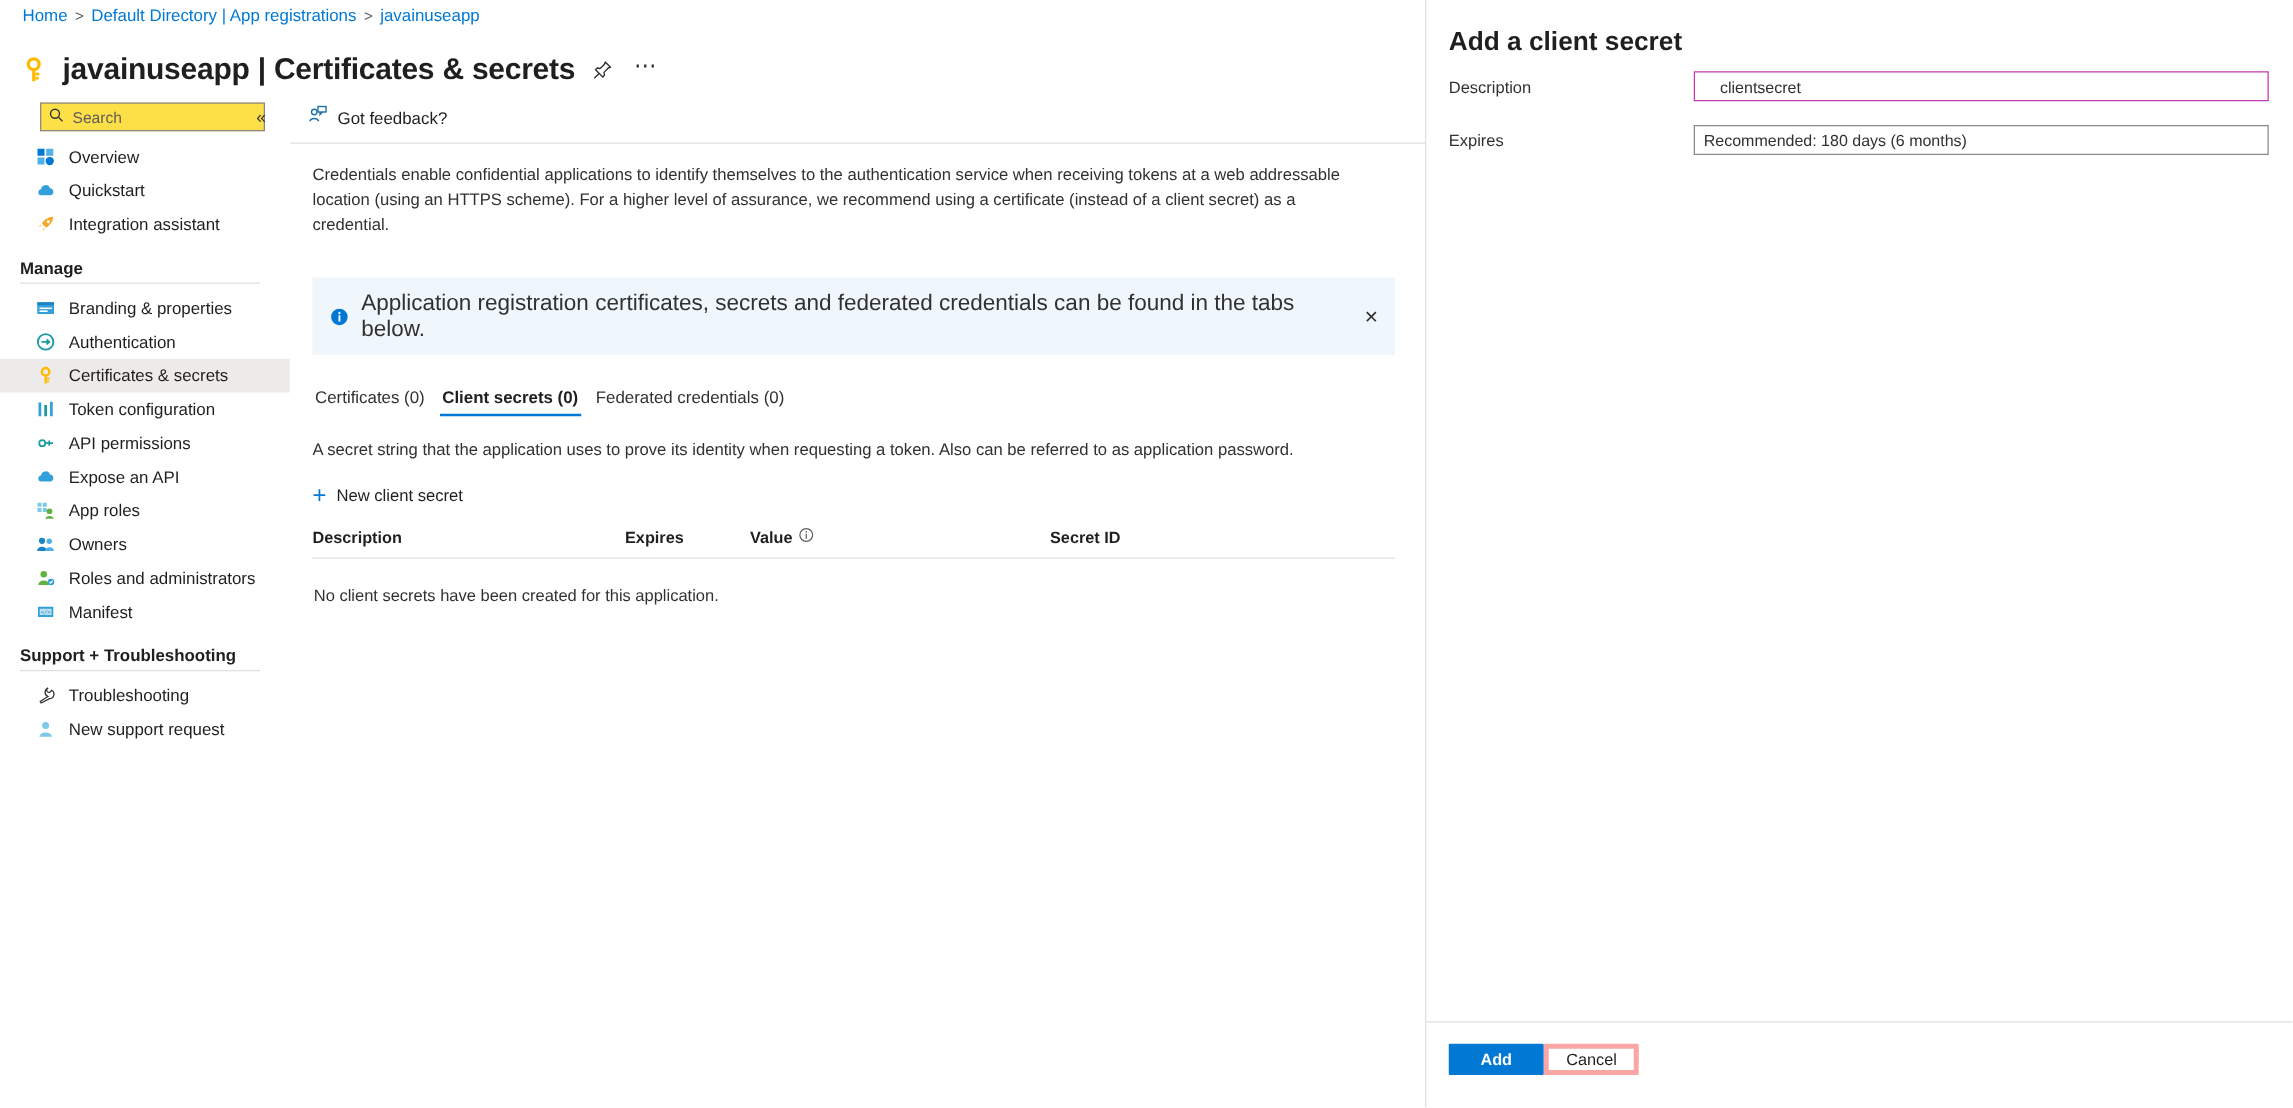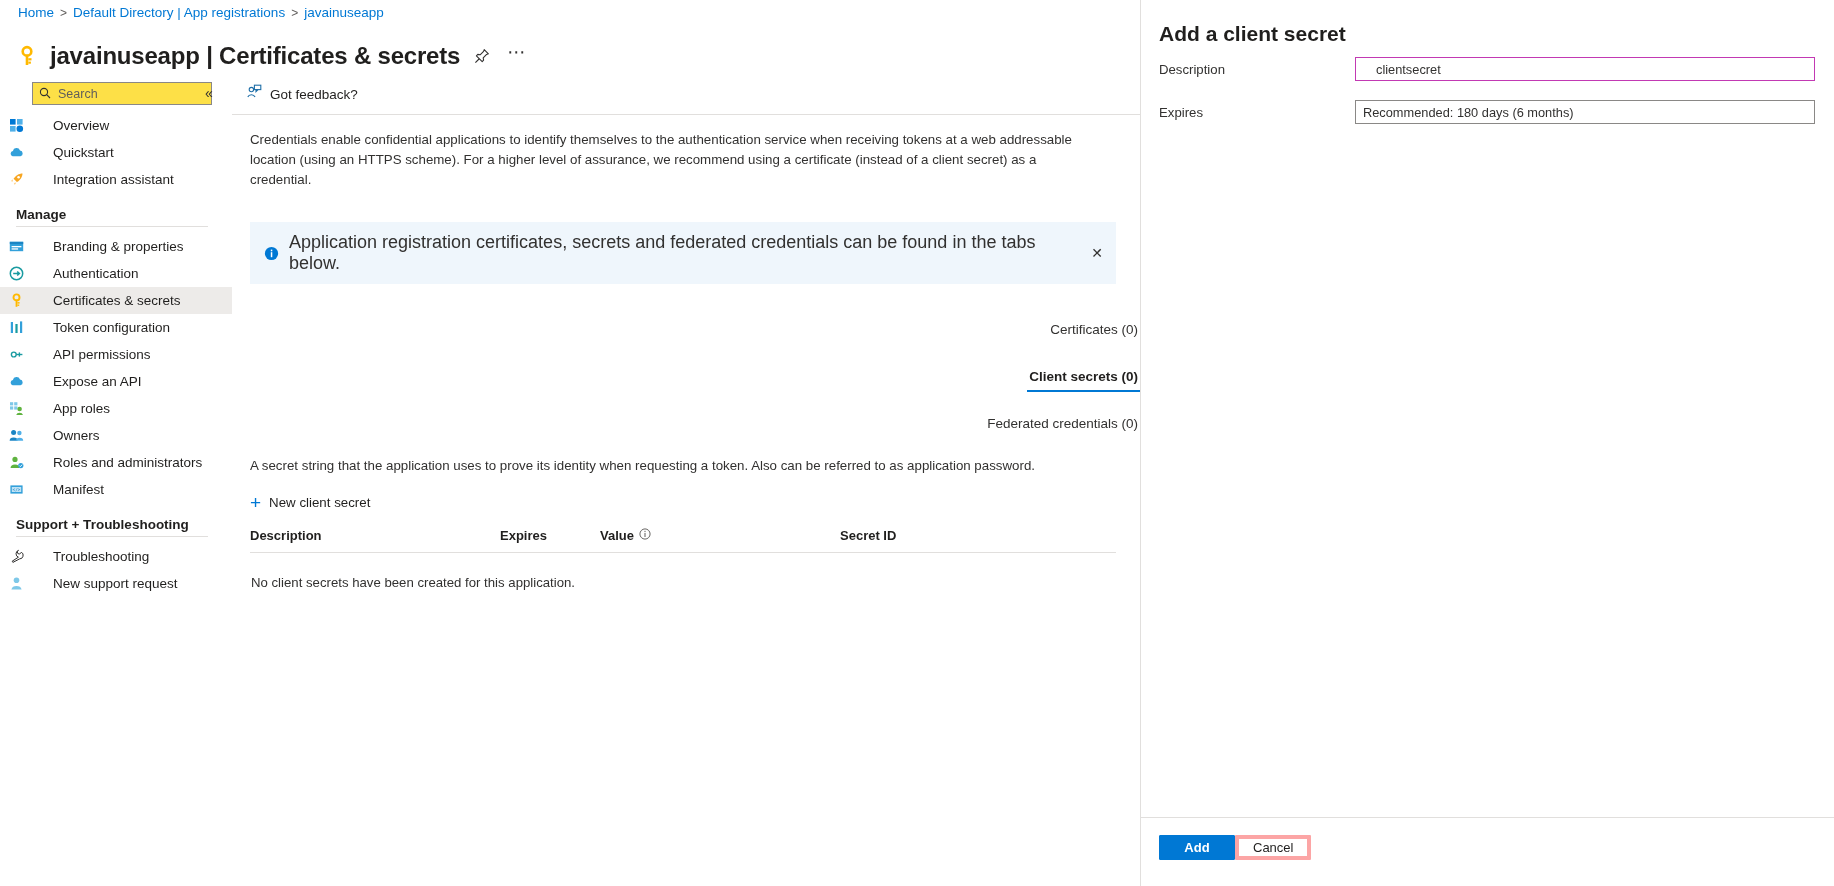--- a/index.html
+++ b/index.html
@@ -52,22 +52,22 @@
     width: 140px; background: transparent;
     font-family:"Liberation Sans", sans-serif;
   }
   .search-wrap input::placeholder { color:#605e5c; }
   .collapse-btn {
     position:absolute; left: 205px; top: 6px;
     font-size: 14px; color:#323130; cursor:pointer; line-height:18px;
   }
   .nav { position:absolute; left:0; top:34px; width:232px; }
   .nav-item {
-    display:flex; align-items:center; gap:28px;
-    height: 27px; padding-left: 8px; cursor:pointer;
+    display:flex; align-items:center; gap:10px;
+    height: 27px; padding-left: 28px; cursor:pointer;
     font-size: 13.5px; color:#201f1e;
   }
   .nav-item.active { background:#edebe9; }
   .nav-ico { width:17px; height:17px; display:flex; align-items:center; justify-content:center; flex:0 0 17px; }
   .nav-group {
     font-size: 13.5px; font-weight: 600; color:#201f1e;
     padding: 14px 0 4px 16px;
   }
   .nav-rule { height:1px; background:#e1dfdd; margin: 0 24px 6px 16px; }
 
@@ -90,23 +90,22 @@
   }
   .infobar .info-ico { flex:0 0 16px; margin-right:9px; display:flex; }
   .infobar .info-text { font-size:18px; color:#323130; }
   .infobar .info-close {
     position:absolute; right:10px; top:50%; transform:translateY(-50%);
     width:18px; height:18px; display:flex; align-items:center; justify-content:center;
     font-size:14px; color:#323130; cursor:pointer;
   }
 
   .tabs {
-    margin: 36px 0 0 18px; display:flex; align-items:flex-end; gap: 22px;
+    margin: 24px 0 0 18px; display:flex; align-items:flex-end; gap: 10px;
     border-bottom: 1px solid transparent;
-    flex-direction: column;
   }
   .tab {
     font-size:13.5px; color:#323130; padding: 2px 2px 8px 2px;
     cursor:pointer; position:relative;
   }
   .tab.active { font-weight:700; color:#201f1e; }
   .tab.active::after {
     content:""; position:absolute; left:0; right:0; bottom:0;
     height:2px; background:#0078d4;
   }

